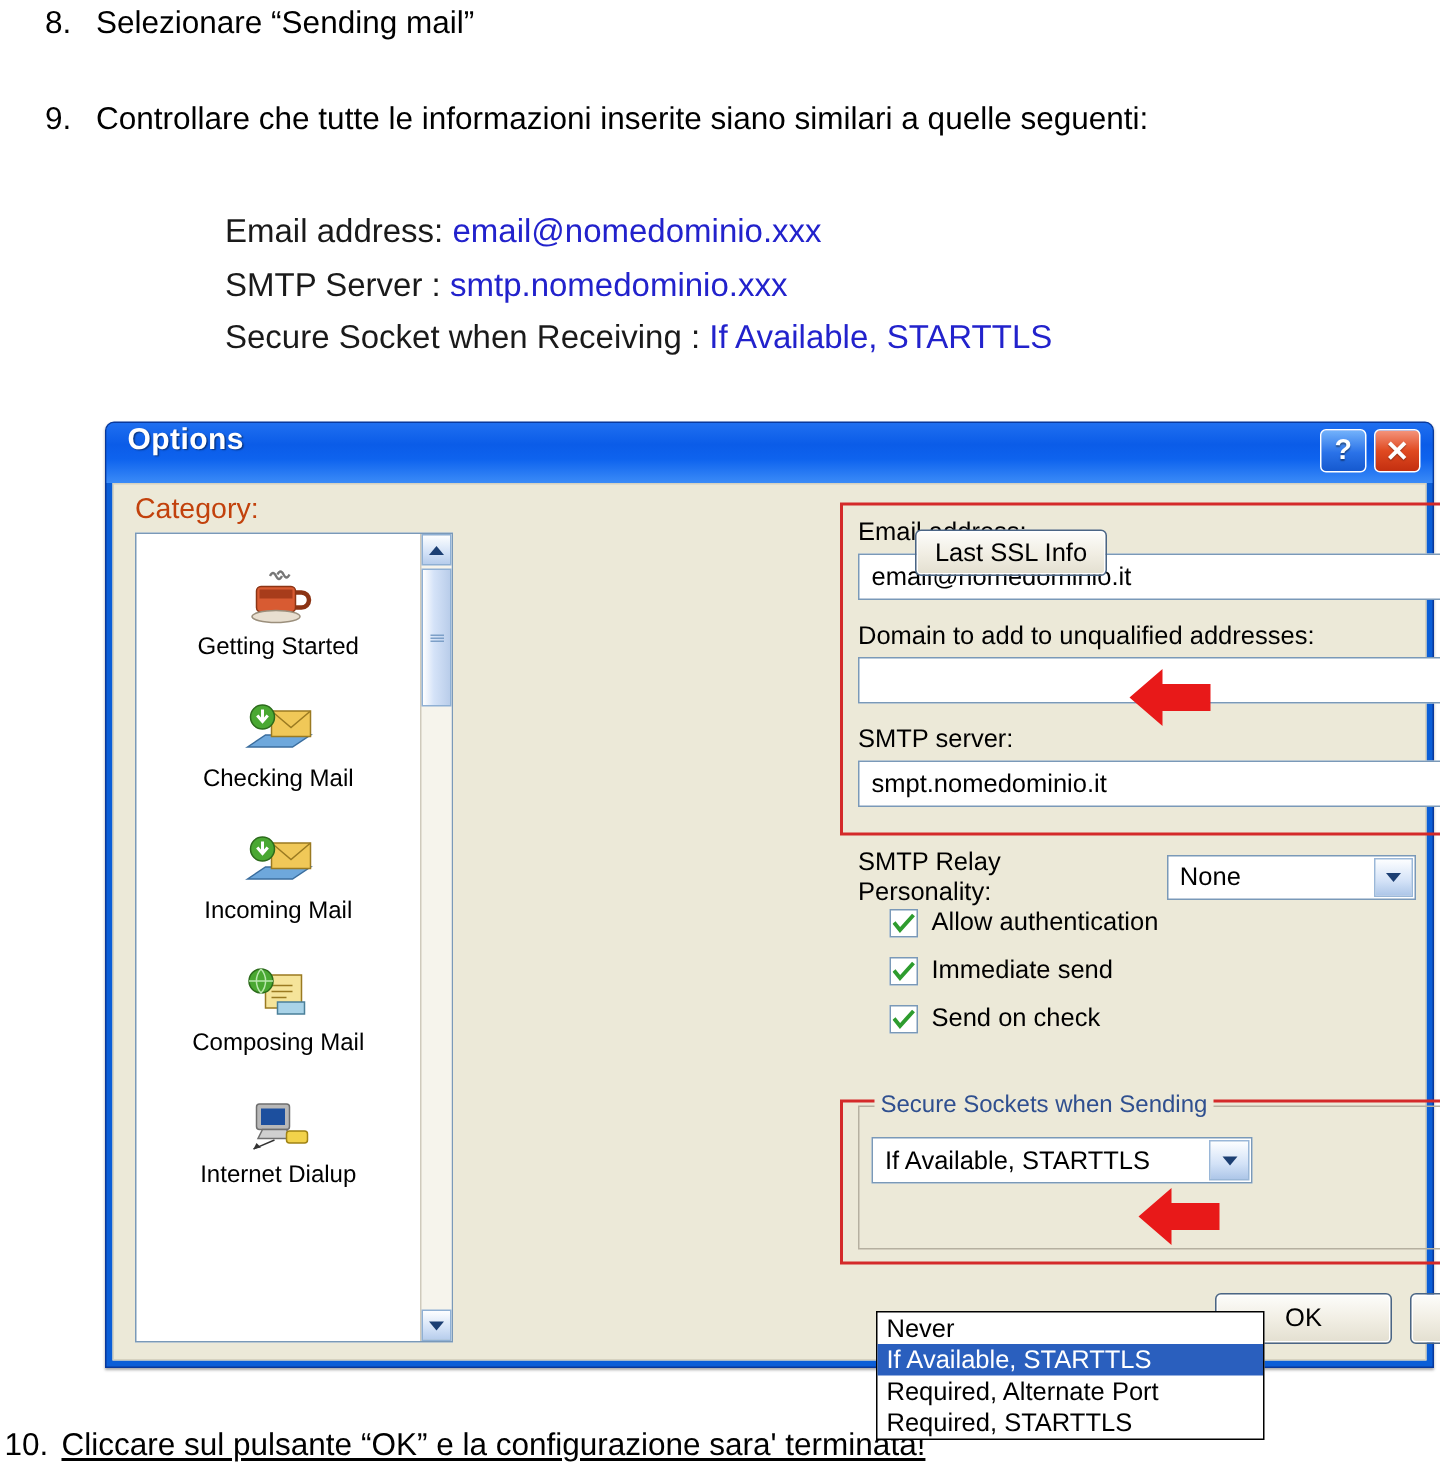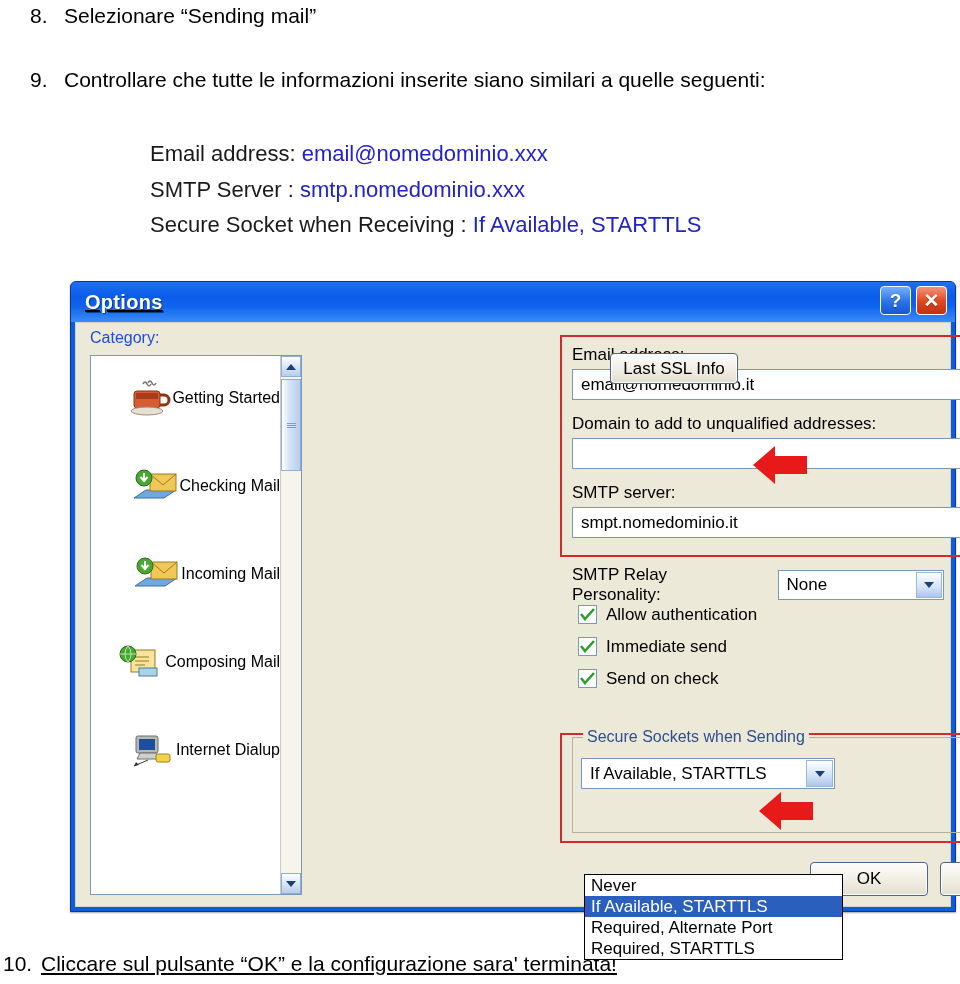--- a/index.html
+++ b/index.html
@@ -49,22 +49,20 @@
     border-radius:6px 6px 0 0;
     box-shadow:0 1px 2px rgba(0,0,0,.35);
     padding:0;
   }
   .titlebar {
     height:40px;
     background:linear-gradient(180deg,#1f6ff0 0%,#0b5ce8 36%,#0e63ee 60%,#3b8bf7 100%);
     border-radius:5px 5px 0 0;
     position:relative;
     display:flex;
-    align-items:center;
-    text-decoration:underline;
   }
   .title-text {
     color:#fff;
     font-weight:bold;
     font-size:20px;
     margin-left:14px;
     text-shadow:1px 1px 1px rgba(0,0,0,.45);
     letter-spacing:.3px;
   }
   .title-buttons {
@@ -84,40 +82,40 @@
 
   .dialog-body {
     position:absolute;
     left:4px; top:40px; right:4px; bottom:4px;
     background:#ece9d8;
     border:1px solid #d6d2c0;
   }
 
   .category-label {
     position:absolute; left:14px; top:6px;
-    font-size:16px; color:#1d4ed8;
+    font-size:19px; color:#c2410c;
   }
 
   
   .cat-panel {
     position:absolute;
     left:14px; top:32px;
     width:212px; height:540px;
     background:#fff;
     border:1px solid #7a99b8;
     display:flex;
   }
   .cat-list {
     flex:1;
     position:relative;
     overflow:hidden;
   }
   .cat-item {
     height:88px;
-    display:flex; 
+    display:flex; flex-direction:column;
     align-items:center; justify-content:flex-end;
     padding-bottom:3px;
     position:relative;
   }
   .cat-item.selected { background:#2a5fbe; }
   .cat-item.selected .cat-label { color:#fff; }
   .cat-label { font-size:16px; color:#000; line-height:1.05; }
   .cat-icon { height:50px; display:flex; align-items:center; justify-content:center; }
   .cat-icon svg { display:block; }
 
@@ -200,22 +198,22 @@
   }
   .combo .arrowbtn {
     position:absolute; right:1px; top:1px;
     width:26px; height:26px;
     background:linear-gradient(180deg,#fdfeff,#d3e2f7 60%,#adc6e8);
     border:1px solid #9ab7d8;
     display:flex; align-items:center; justify-content:center;
   }
 
   .check-row {
-    position:absolute; left:258px;
-    display:flex; gap:9px;
+    position:absolute; left:273px;
+    display:flex; align-items:center; gap:9px;
     font-size:17px; color:#000;
   }
   .cbox {
     width:19px; height:19px;
     background:#fff;
     border:1px solid #7a99b8;
     display:flex; align-items:center; justify-content:center;
   }
 
   .group-box {

